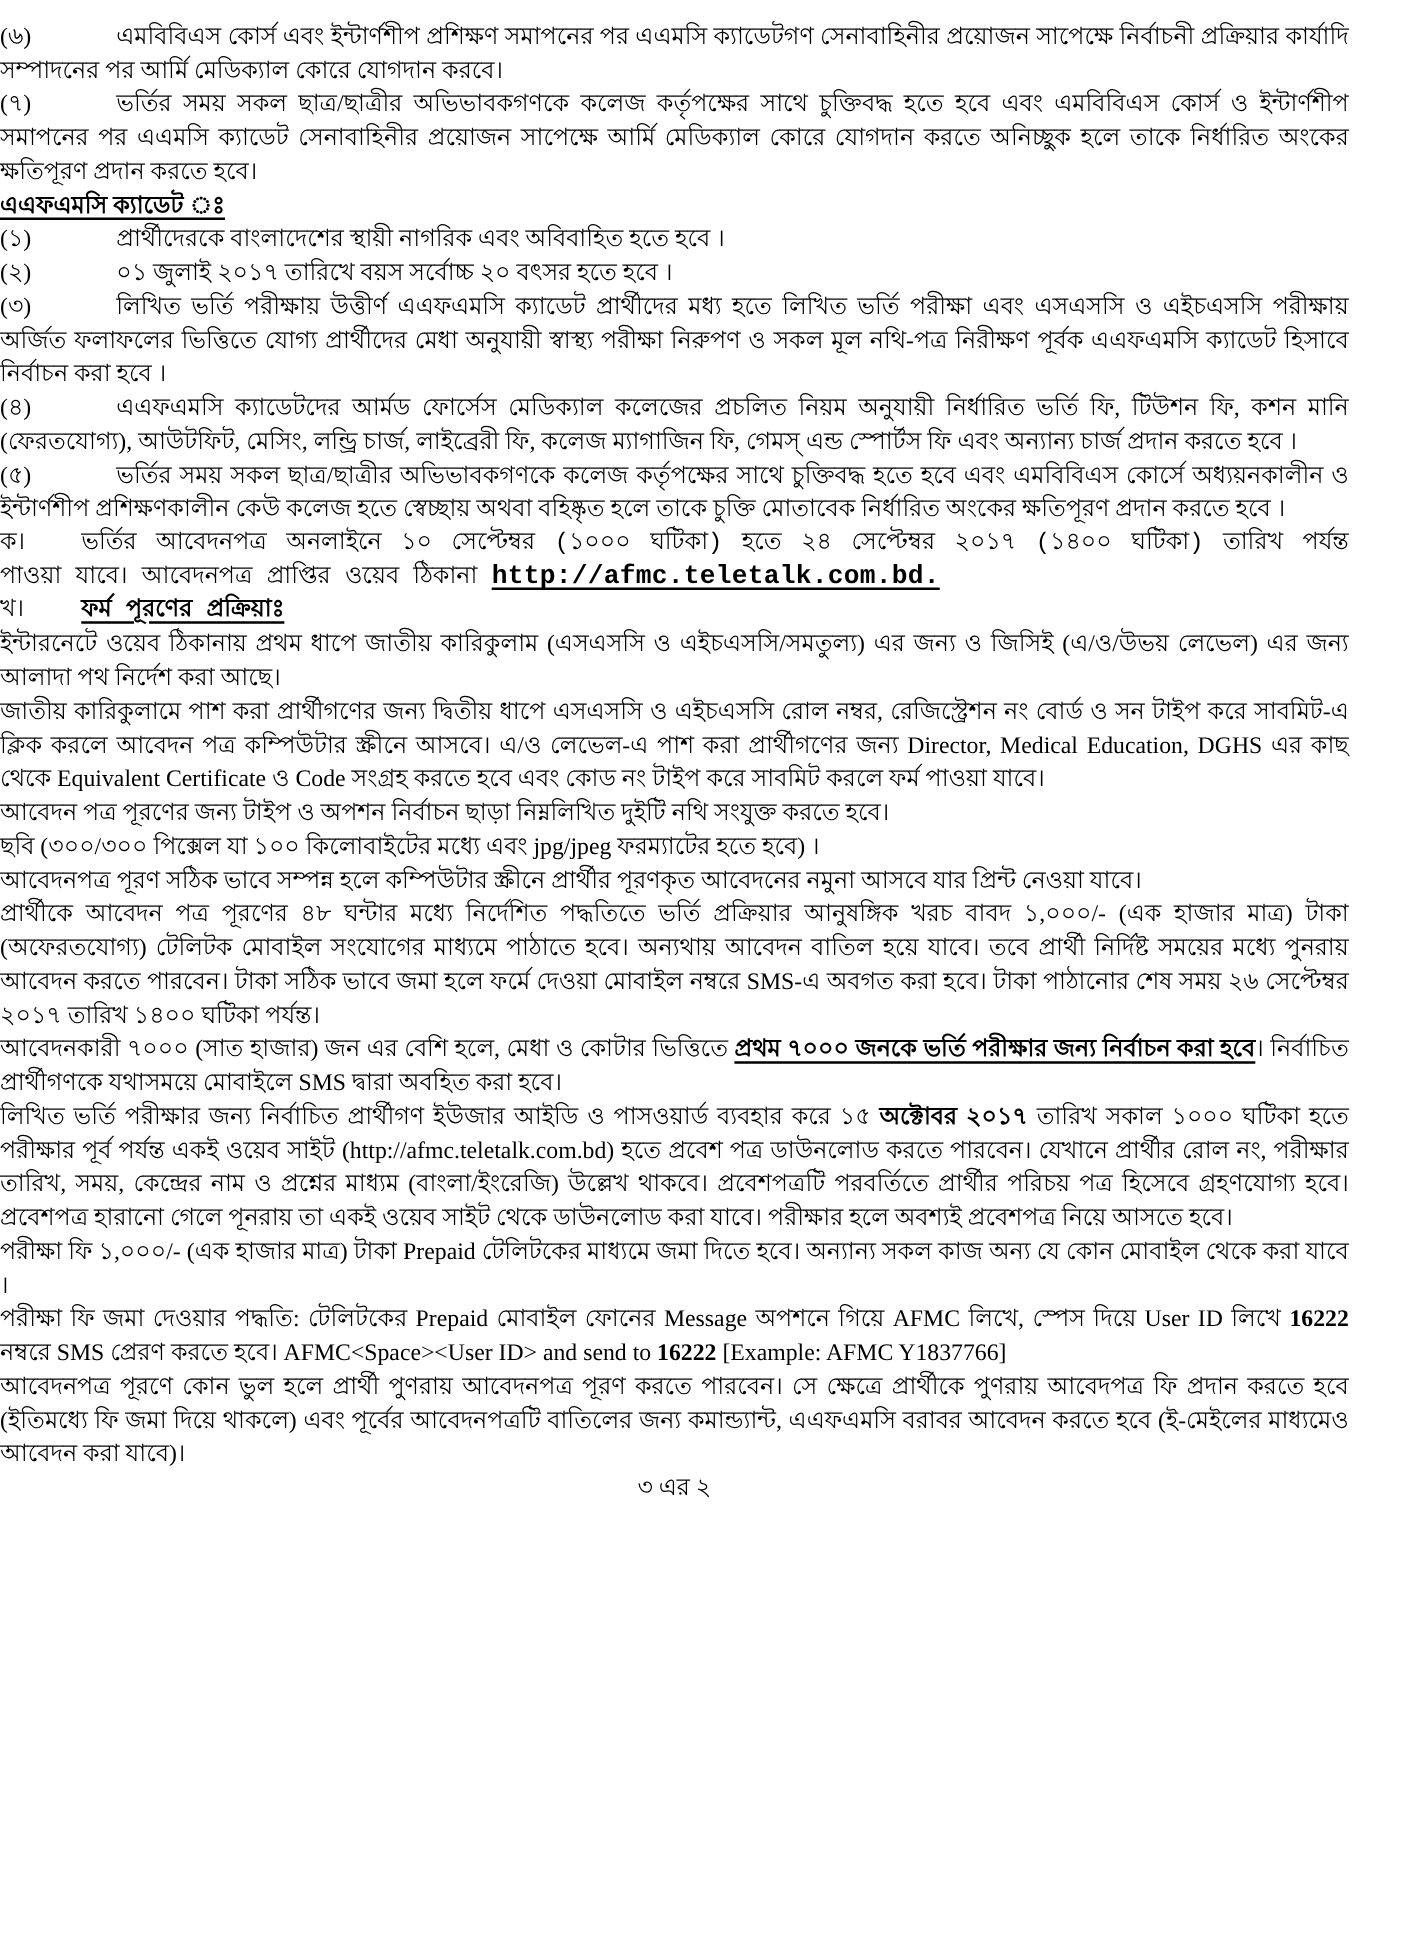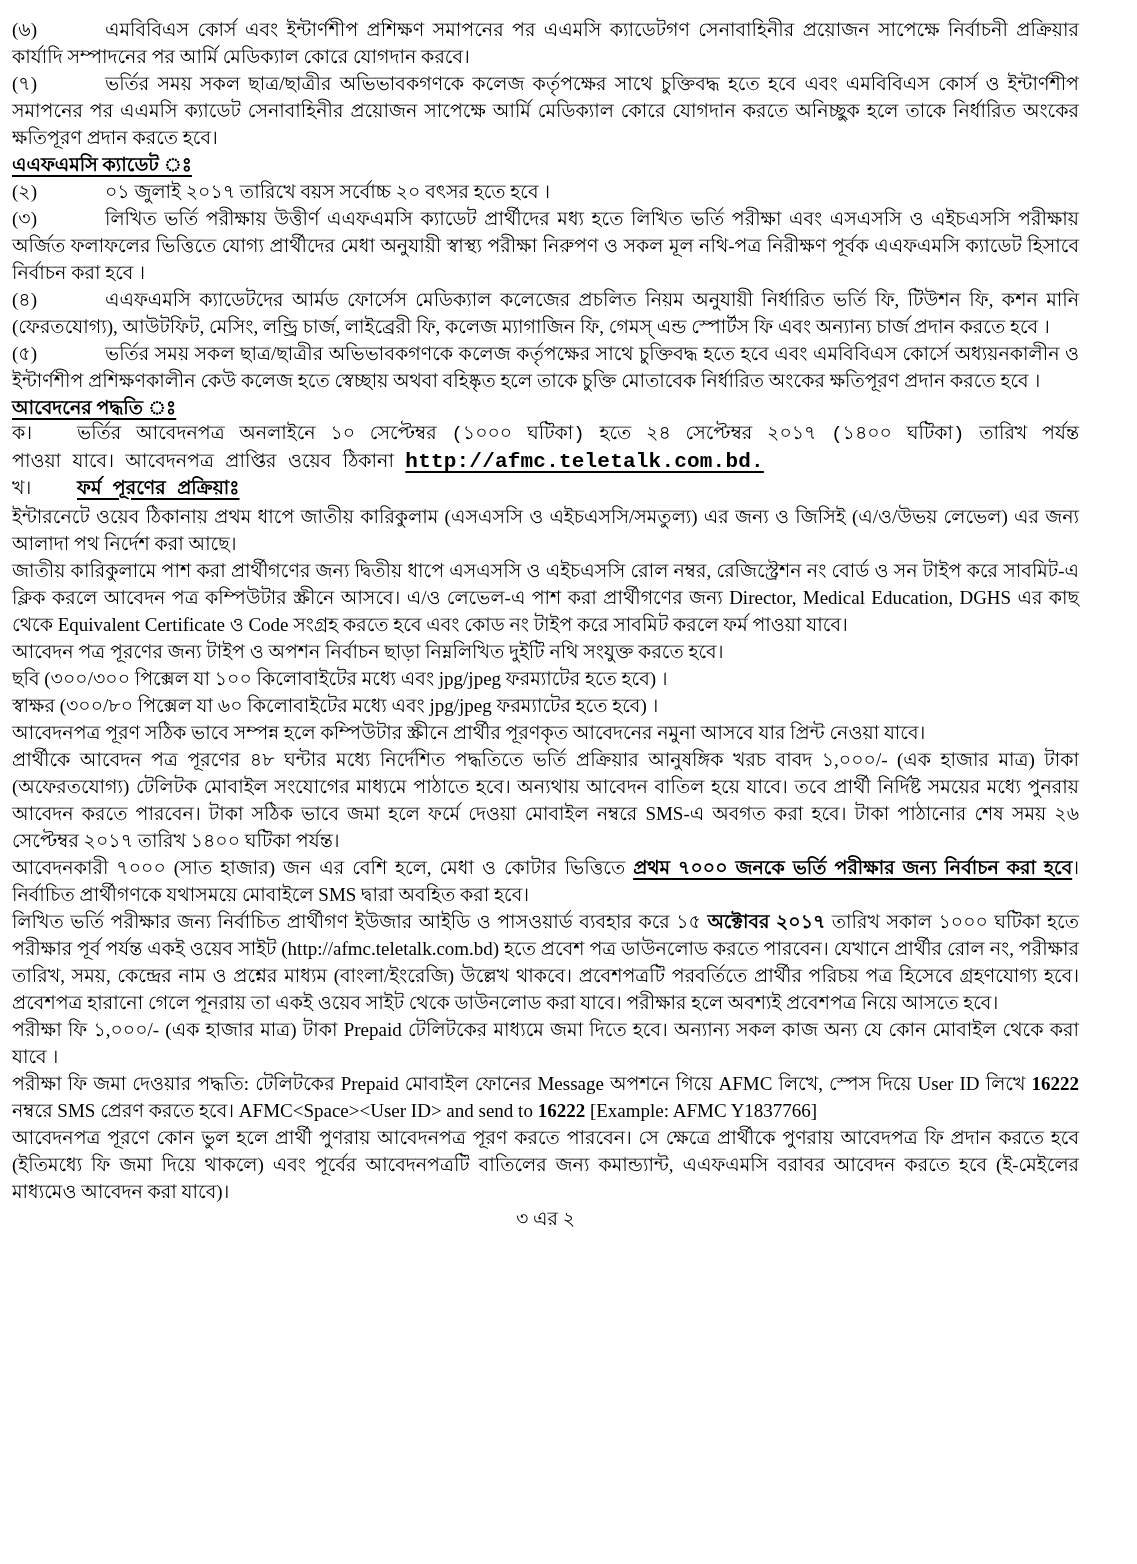--- a/index.html
+++ b/index.html
@@ -6,21 +6,21 @@
   .doc{
     position:relative;
     width:1137px;
     min-height:1564px;
     background:#ffffff;
     color:#000000;
     font-family:"Liberation Serif","DejaVu Serif",serif;
     font-size:19px;
     line-height:27px;
     box-sizing:border-box;
-    padding:16px 58px 20px 12px;
+    padding:16px 58px 20px 0;
     overflow:hidden;
   }
   .doc p{margin:0;padding:0;}
   
   .item-a{margin-left:182px;text-align:justify;}
   .item-a .num{display:inline-block;width:93px;}
   
   .item-b{margin-left:273px;position:relative;text-align:justify;}
   
   .subitem{margin-left:355px;position:relative;}
@@ -37,32 +37,31 @@
   .footer{text-align:center;margin-top:18px;}
 </style>
 </head>
 <body>
 
 <div class="doc">
   <div>
       <p class="item-a"><span class="num">(৬)</span><span>এমবিবিএস কোর্স এবং ইন্টার্ণশীপ প্রশিক্ষণ সমাপনের পর এএমসি ক্যাডেটগণ সেনাবাহিনীর প্রয়োজন সাপেক্ষে নির্বাচনী প্রক্রিয়ার কার্যাদি সম্পাদনের পর আর্মি মেডিক্যাল কোরে যোগদান করবে।</span></p>
       <p class="item-a"><span class="num">(৭)</span><span>ভর্তির সময় সকল ছাত্র/ছাত্রীর অভিভাবকগণকে কলেজ কর্তৃপক্ষের সাথে চুক্তিবদ্ধ হতে হবে এবং এমবিবিএস কোর্স ও ইন্টার্ণশীপ সমাপনের পর এএমসি ক্যাডেট সেনাবাহিনীর প্রয়োজন সাপেক্ষে আর্মি মেডিক্যাল কোরে যোগদান করতে অনিচ্ছুক হলে তাকে নির্ধারিত অংকের ক্ষতিপূরণ প্রদান করতে হবে।</span></p>
       <p class="heading-cadet"><span class="b u">এএফএমসি ক্যাডেট ঃ</span></p>
+      <p class="item-a"><span class="num">(১)</span><span>প্রার্থীদেরকে বাংলাদেশের স্থায়ী নাগরিক এবং অবিবাহিত হতে হবে ।</span></p>
       <p class="item-a"><span class="num">(২)</span><span>০১ জুলাই ২০১৭ তারিখে বয়স সর্বোচ্চ ২০ বৎসর হতে হবে ।</span></p>
       <p class="item-a"><span class="num">(৩)</span><span>লিখিত ভর্তি পরীক্ষায় উত্তীর্ণ এএফএমসি ক্যাডেট প্রার্থীদের মধ্য হতে লিখিত ভর্তি পরীক্ষা এবং এসএসসি ও এইচএসসি পরীক্ষায় অর্জিত ফলাফলের ভিত্তিতে যোগ্য প্রার্থীদের মেধা অনুযায়ী স্বাস্থ্য পরীক্ষা নিরুপণ ও সকল মূল নথি-পত্র নিরীক্ষণ পূর্বক এএফএমসি ক্যাডেট হিসাবে নির্বাচন করা হবে ।</span></p>
       <p class="item-a"><span class="num">(৪)</span><span>এএফএমসি ক্যাডেটদের আর্মড ফোর্সেস মেডিক্যাল কলেজের প্রচলিত নিয়ম অনুযায়ী নির্ধারিত ভর্তি ফি, টিউশন ফি, কশন মানি (ফেরতযোগ্য), আউটফিট, মেসিং, লন্ড্রি চার্জ, লাইব্রেরী ফি, কলেজ ম্যাগাজিন ফি, গেমস্ এন্ড স্পোর্টস ফি এবং অন্যান্য চার্জ  প্রদান করতে হবে ।</span></p>
       <p class="item-a"><span class="num">(৫)</span><span>ভর্তির সময় সকল ছাত্র/ছাত্রীর অভিভাবকগণকে কলেজ কর্তৃপক্ষের সাথে চুক্তিবদ্ধ হতে হবে এবং এমবিবিএস কোর্সে অধ্যয়নকালীন ও ইন্টার্ণশীপ প্রশিক্ষণকালীন কেউ কলেজ হতে স্বেচ্ছায় অথবা বহিষ্কৃত হলে তাকে চুক্তি মোতাবেক নির্ধারিত অংকের ক্ষতিপূরণ প্রদান করতে হবে ।</span></p>
-      <p class="section-head"><span class="b u">আবেদনের পদ্ধতি ঃ</span></p>
       <p class="letter-item"><span class="num">ক।</span><span>ভর্তির আবেদনপত্র অনলাইনে ১০ সেপ্টেম্বর (১০০০ ঘটিকা) হতে ২৪ সেপ্টেম্বর ২০১৭ (১৪০০ ঘটিকা) তারিখ পর্যন্ত পাওয়া যাবে। আবেদনপত্র প্রাপ্তির ওয়েব ঠিকানা </span><span class="b u url">http://afmc.teletalk.com.bd.</span></p>
       <p class="letter-item"><span class="num">খ।</span><span class="b u">ফর্ম পূরণের প্রক্রিয়াঃ</span></p>
       <p class="item-b"><span>ইন্টারনেটে ওয়েব ঠিকানায় প্রথম ধাপে জাতীয় কারিকুলাম (এসএসসি ও এইচএসসি/সমতুল্য) এর জন্য ও জিসিই (এ/ও/উভয় লেভেল) এর জন্য আলাদা পথ নির্দেশ করা আছে।</span></p>
       <p class="item-b"><span>জাতীয় কারিকুলামে পাশ করা প্রার্থীগণের জন্য দ্বিতীয় ধাপে এসএসসি ও এইচএসসি রোল নম্বর, রেজিস্ট্রেশন নং বোর্ড ও সন টাইপ করে সাবমিট-এ ক্লিক করলে আবেদন পত্র কম্পিউটার স্ক্রীনে আসবে। এ/ও লেভেল-এ     পাশ করা প্রার্থীগণের জন্য Director, Medical Education, DGHS এর কাছ থেকে Equivalent Certificate ও Code সংগ্রহ করতে হবে এবং কোড নং টাইপ করে সাবমিট করলে ফর্ম পাওয়া যাবে।</span></p>
       <p class="item-b"><span>আবেদন পত্র পূরণের জন্য টাইপ ও অপশন নির্বাচন ছাড়া নিম্নলিখিত দুইটি নথি সংযুক্ত করতে হবে।</span></p>
       <p class="subitem"><span>ছবি (৩০০/৩০০ পিক্সেল যা ১০০ কিলোবাইটের মধ্যে এবং jpg/jpeg ফরম্যাটের হতে হবে) ।</span></p>
-      <p class="subitem"><span>স্বাক্ষর (৩০০/৮০ পিক্সেল যা ৬০ কিলোবাইটের মধ্যে এবং jpg/jpeg ফরম্যাটের হতে হবে) ।</span></p>
       <p class="item-b"><span>আবেদনপত্র পূরণ সঠিক ভাবে সম্পন্ন হলে কম্পিউটার স্ক্রীনে প্রার্থীর পূরণকৃত আবেদনের নমুনা আসবে যার প্রিন্ট নেওয়া যাবে।</span></p>
       <p class="item-b"><span>প্রার্থীকে আবেদন পত্র পূরণের ৪৮ ঘন্টার মধ্যে নির্দেশিত পদ্ধতিতে ভর্তি প্রক্রিয়ার আনুষঙ্গিক খরচ বাবদ ১,০০০/- (এক হাজার মাত্র) টাকা (অফেরতযোগ্য) টেলিটক মোবাইল সংযোগের মাধ্যমে পাঠাতে হবে। অন্যথায় আবেদন বাতিল হয়ে যাবে। তবে প্রার্থী নির্দিষ্ট সময়ের মধ্যে পুনরায় আবেদন করতে পারবেন। টাকা সঠিক ভাবে জমা হলে ফর্মে দেওয়া মোবাইল নম্বরে SMS-এ অবগত করা হবে। টাকা পাঠানোর শেষ সময় ২৬ সেপ্টেম্বর ২০১৭ তারিখ ১৪০০ ঘটিকা পর্যন্ত।</span></p>
       <p class="item-b"><span>আবেদনকারী ৭০০০ (সাত হাজার) জন এর বেশি হলে, মেধা ও কোটার ভিত্তিতে </span><span class="b u">প্রথম ৭০০০ জনকে ভর্তি পরীক্ষার জন্য নির্বাচন করা হবে</span><span>। নির্বাচিত প্রার্থীগণকে যথাসময়ে মোবাইলে SMS দ্বারা অবহিত করা হবে।</span></p>
       <p class="item-b"><span>লিখিত ভর্তি পরীক্ষার জন্য নির্বাচিত প্রার্থীগণ ইউজার আইডি ও পাসওয়ার্ড ব্যবহার করে ১৫ </span><span class="b">অক্টোবর ২০১৭</span><span> তারিখ সকাল ১০০০ ঘটিকা হতে পরীক্ষার পূর্ব পর্যন্ত একই ওয়েব সাইট (http://afmc.teletalk.com.bd) হতে প্রবেশ পত্র ডাউনলোড করতে পারবেন। যেখানে প্রার্থীর রোল নং, পরীক্ষার তারিখ, সময়, কেন্দ্রের নাম ও প্রশ্নের মাধ্যম (বাংলা/ইংরেজি) উল্লেখ থাকবে। প্রবেশপত্রটি পরবর্তিতে প্রার্থীর পরিচয় পত্র হিসেবে গ্রহণযোগ্য হবে। প্রবেশপত্র হারানো গেলে পূনরায় তা একই ওয়েব সাইট থেকে ডাউনলোড করা যাবে। পরীক্ষার হলে অবশ্যই প্রবেশপত্র নিয়ে আসতে হবে।</span></p>
       <p class="item-b"><span>পরীক্ষা ফি ১,০০০/- (এক হাজার মাত্র) টাকা Prepaid টেলিটকের মাধ্যমে জমা দিতে হবে। অন্যান্য সকল কাজ অন্য যে কোন মোবাইল থেকে করা যাবে ।</span></p>
       <p class="item-b"><span>পরীক্ষা ফি জমা দেওয়ার পদ্ধতি: টেলিটকের Prepaid মোবাইল ফোনের Message অপশনে গিয়ে AFMC লিখে, স্পেস দিয়ে User ID লিখে </span><span class="b">16222</span><span> নম্বরে SMS  প্রেরণ করতে হবে। AFMC&lt;Space&gt;&lt;User ID&gt; and send to </span><span class="b">16222</span><span> [Example: AFMC Y1837766]</span></p>
       <p class="item-b"><span>আবেদনপত্র পূরণে কোন ভুল হলে প্রার্থী পুণরায় আবেদনপত্র পূরণ করতে পারবেন। সে ক্ষেত্রে প্রার্থীকে পুণরায় আবেদপত্র ফি প্রদান করতে হবে (ইতিমধ্যে ফি জমা দিয়ে থাকলে) এবং পূর্বের আবেদনপত্রটি বাতিলের জন্য কমান্ড্যান্ট, এএফএমসি বরাবর আবেদন করতে হবে (ই-মেইলের মাধ্যমেও আবেদন করা যাবে)।</span></p>
     </div>
   <p class="footer">৩ এর ২</p>
 </div>

